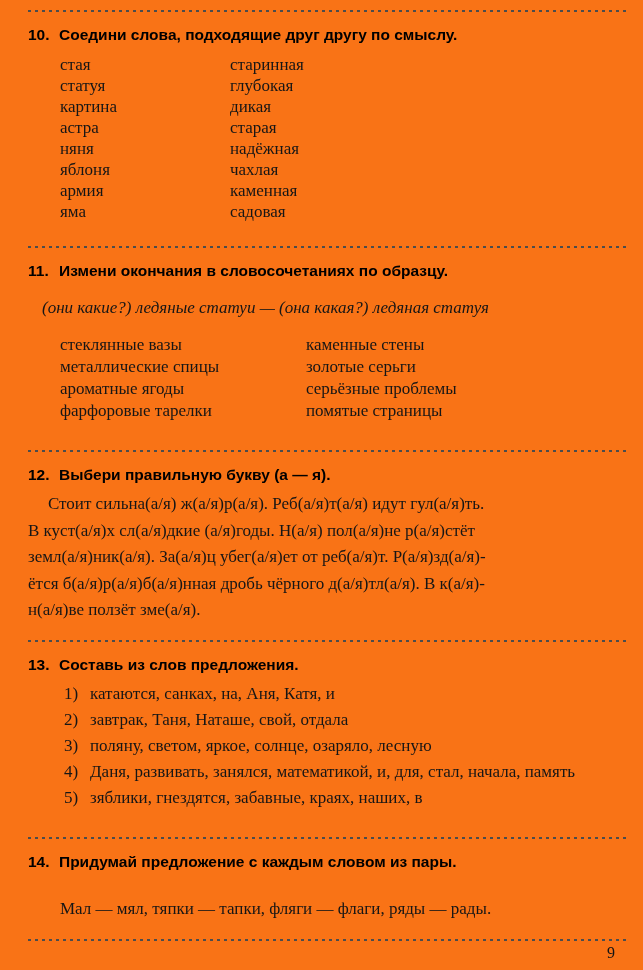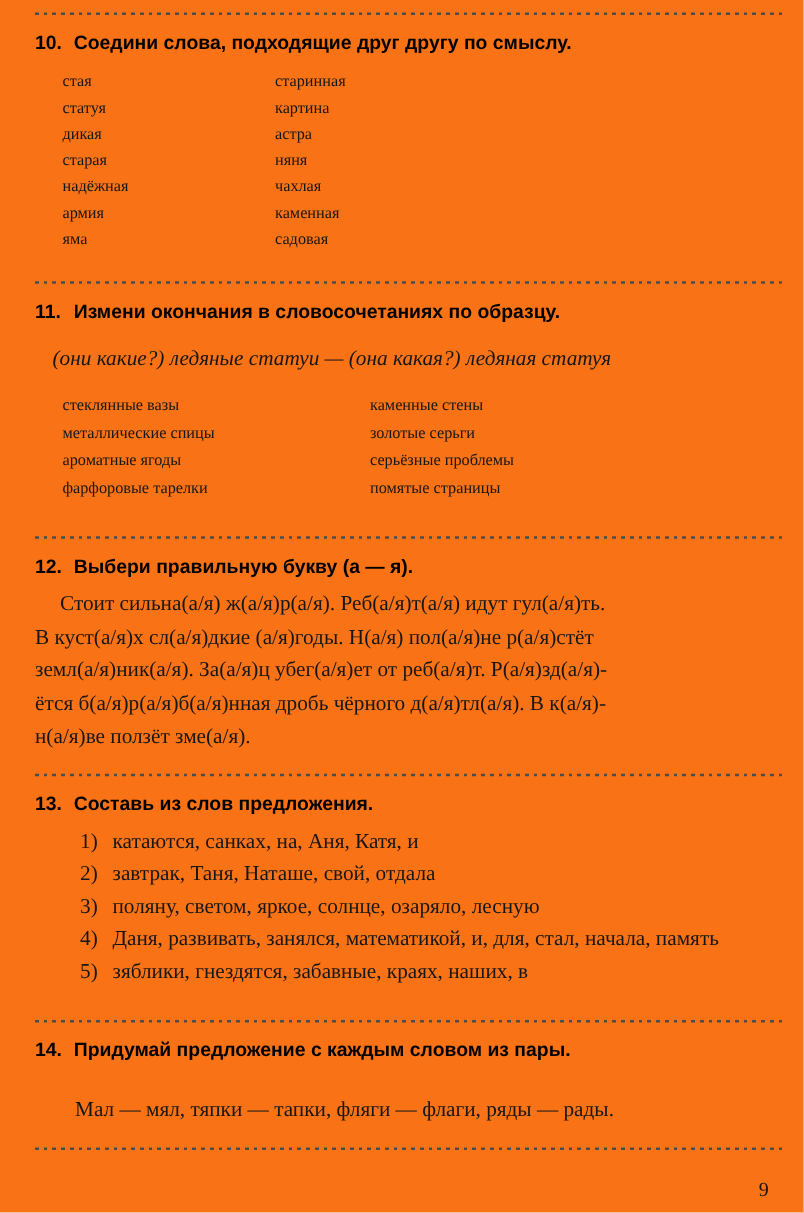--- a/index.html
+++ b/index.html
@@ -29,23 +29,23 @@
     font-size: 15.5px;
     color: #000;
     margin-top: 14px;
   }
   .ex-num { flex: 0 0 31px; }
   .ex-title { flex: 1; padding-right: 4px; }
 
   
   .pair-grid {
     display: grid;
-    margin-left: 22px;
+    margin-left: 32px;
     margin-top: 10px;
-    font-size: 13px;
+    font-size: 17px;
     line-height: 21px;
     color: #161616;
   }
   .pair-grid.ex10 { grid-template-columns: 170px 1fr; }
   .pair-grid.ex11 { grid-template-columns: 246px 1fr; line-height: 22px; }
   .pair-grid span { display: block; }
 
   .example-line {
     font-style: italic;
     font-size: 17px;
@@ -104,26 +104,28 @@
 
   <section>
     <div class="ex-head">
       <span class="ex-num">10.</span>
       <span class="ex-title">Соедини слова, подходящие друг другу по смыслу.</span>
     </div>
     <div class="pair-grid ex10">
       <span>стая</span>
       <span>старинная</span>
       <span>статуя</span>
+      <span>глубокая</span>
       <span>картина</span>
       <span>дикая</span>
       <span>астра</span>
       <span>старая</span>
       <span>няня</span>
       <span>надёжная</span>
+      <span>яблоня</span>
       <span>чахлая</span>
       <span>армия</span>
       <span>каменная</span>
       <span>яма</span>
       <span>садовая</span>
     </div>
   </section>
 
   <div class="spacer-24"></div>
   <div class="divider"></div>

